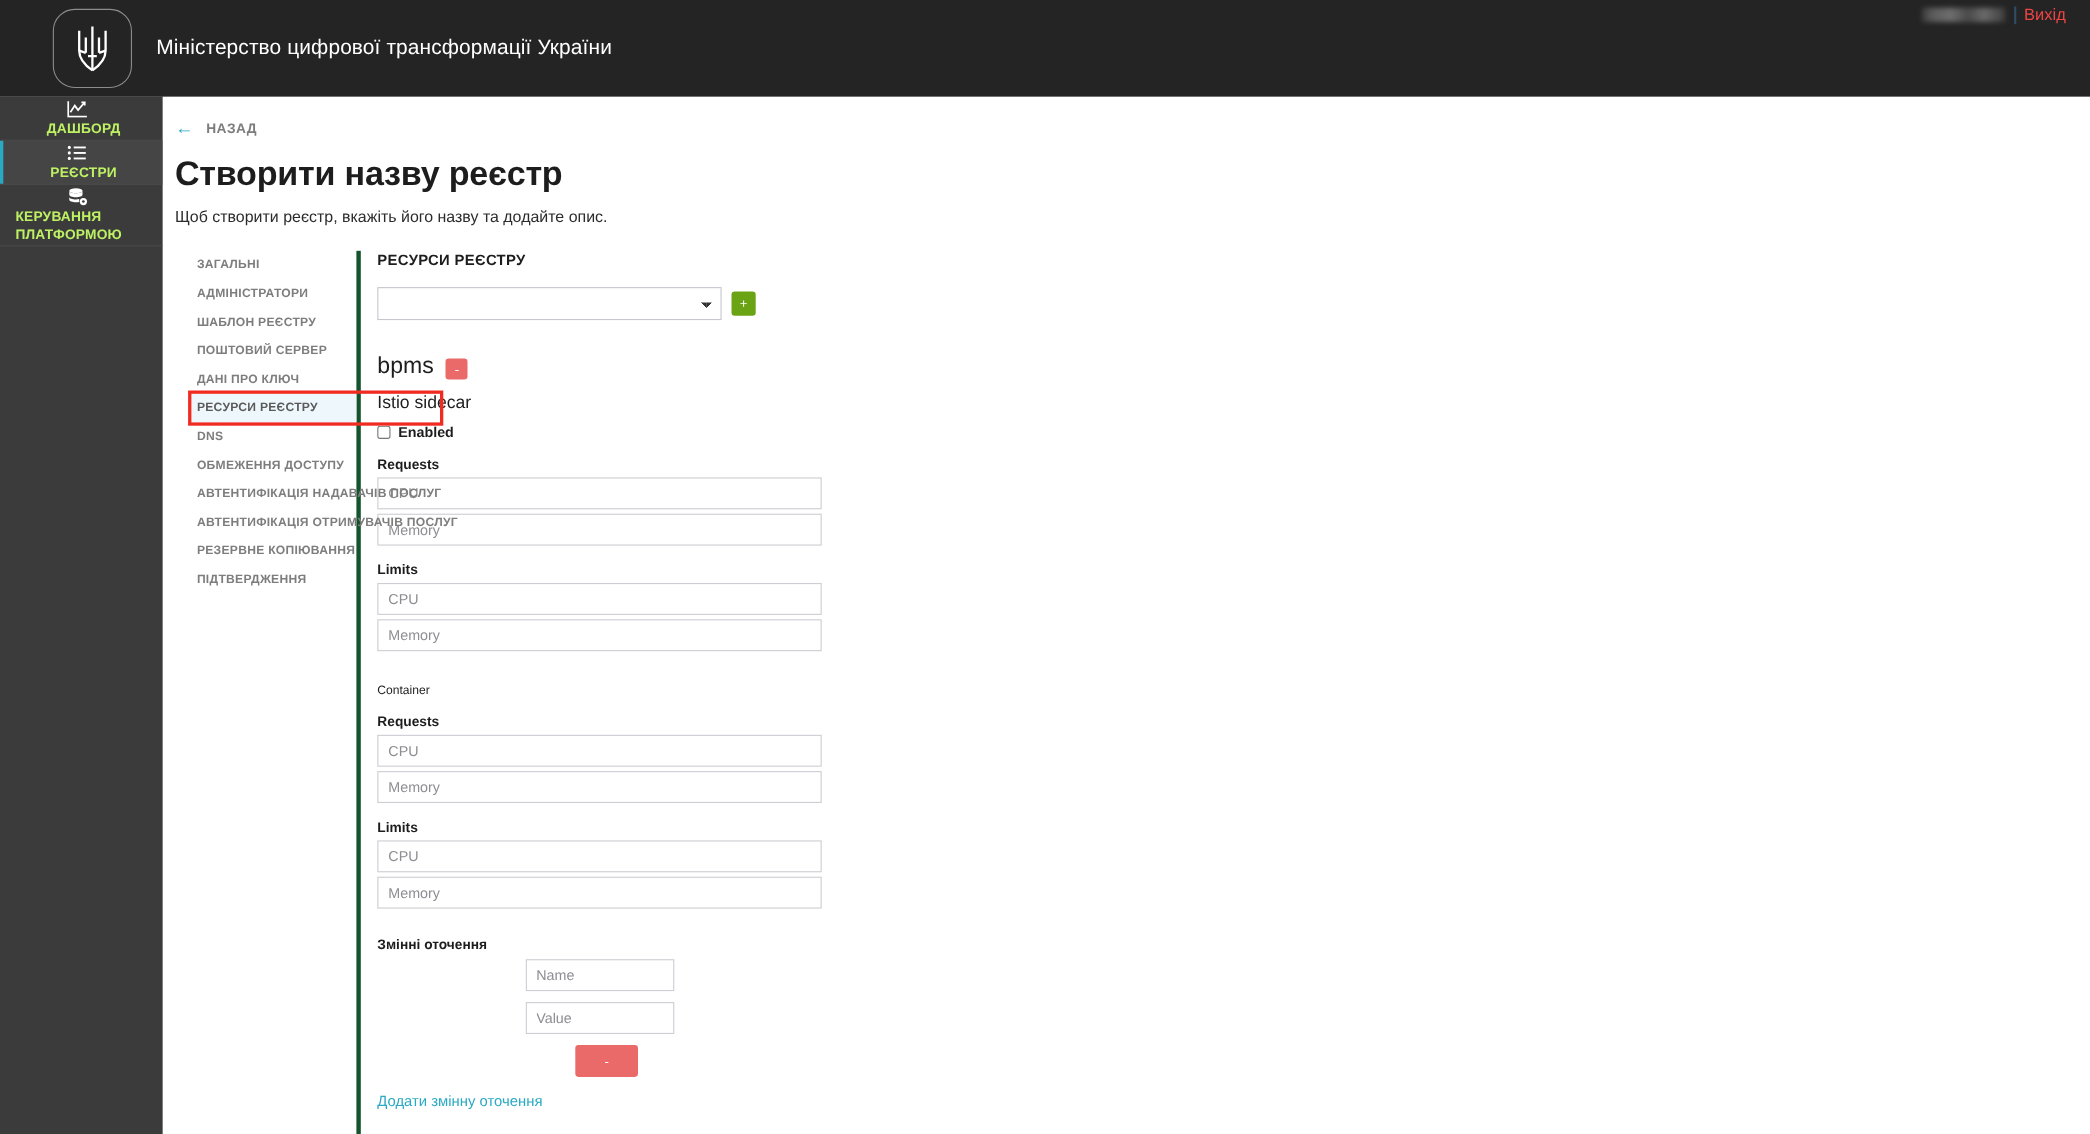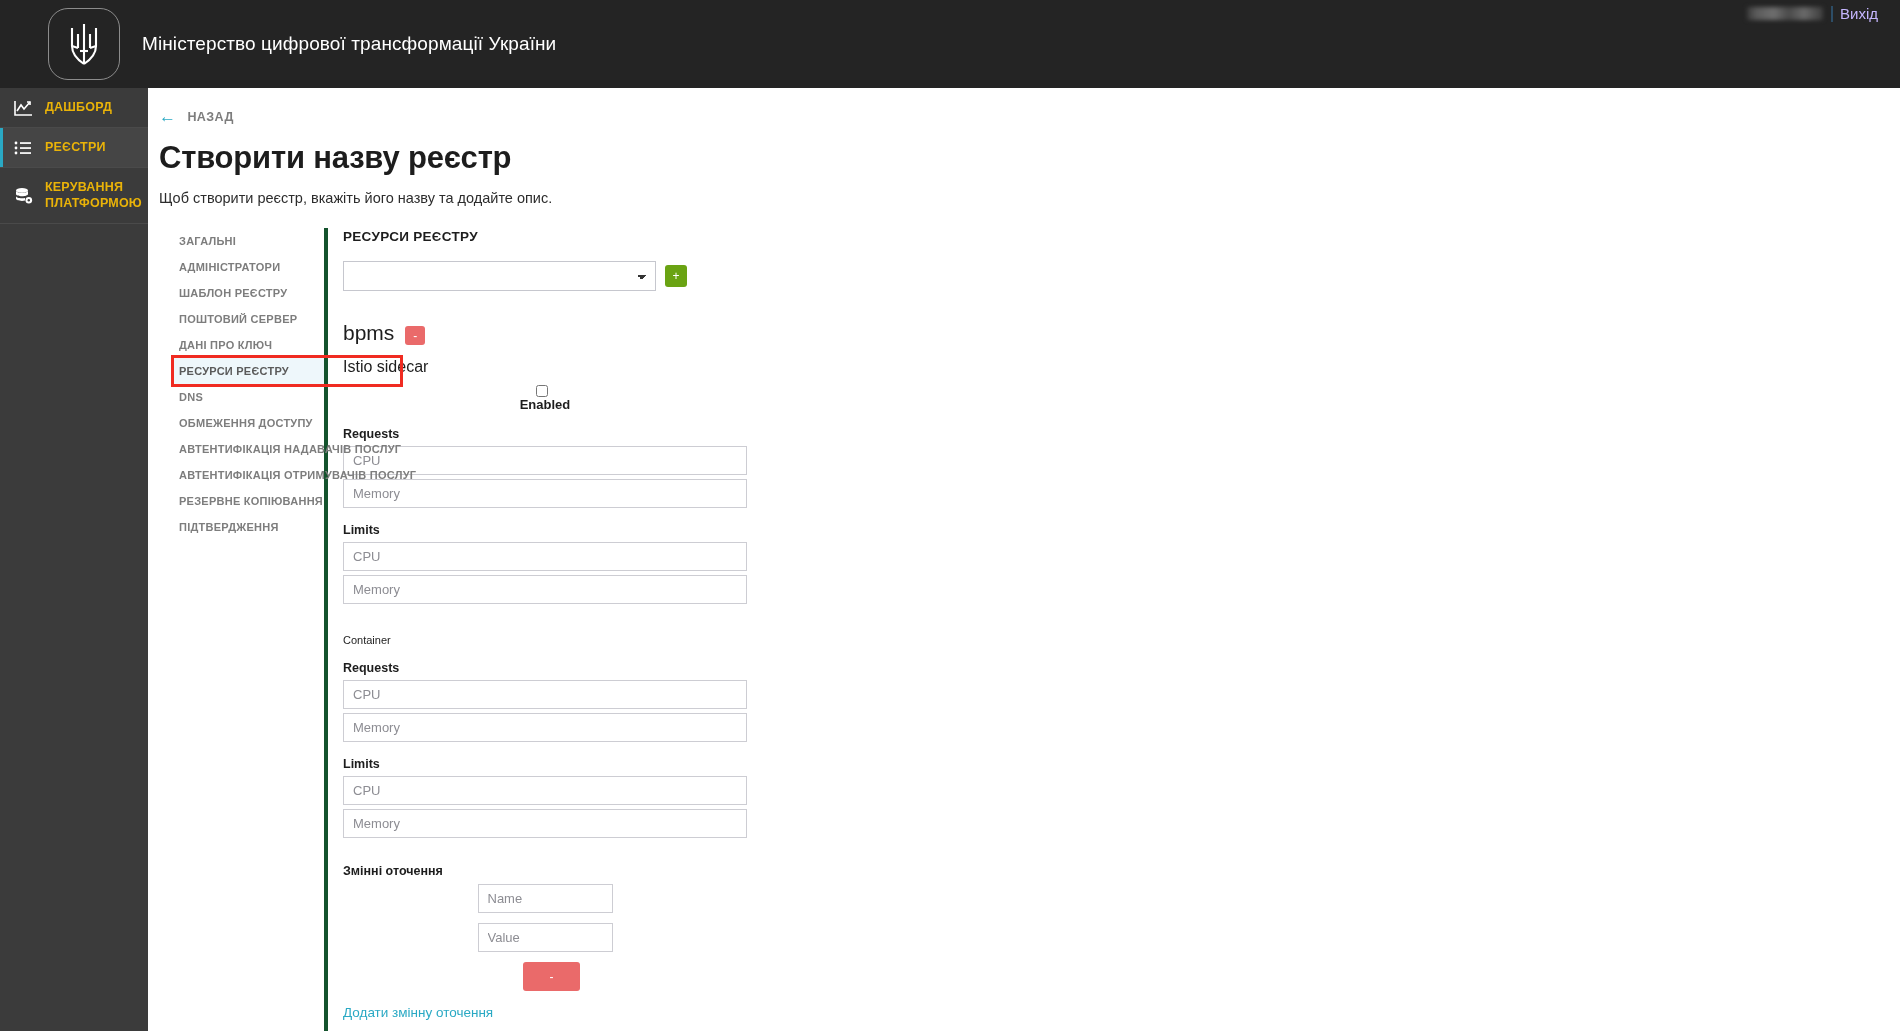--- a/index.html
+++ b/index.html
@@ -42,40 +42,41 @@
   }
   .user-redacted {
     display: inline-block;
     width: 76px; height: 13px;
     background: linear-gradient(90deg,#3a3a3a 0%,#5a5a5a 12%,#6e6e6e 35%,#4a4a4a 55%,#6a6a6a 75%,#3d3d3d 100%);
     filter: blur(2.2px);
     margin-right: 8px;
     border-radius: 1px;
   }
   .sep-bar { width: 2px; height: 16px; background: #2d4d66; margin-right: 7px; }
-  .logout-link { color: #c4b5fd; text-decoration: none; font-size: 15px; }
+  .logout-link { color: #ef4444; text-decoration: none; font-size: 15px; }
 
   
   .sidebar {
     position: absolute; top: 88px; left: 0;
     width: 148px; height: 943px;
     background: #3b3b3b;
   }
   .side-item {
     position: relative;
     display: flex; align-items: center;
     padding: 0 10px 0 14px;
     min-height: 40px;
-    color: #eab308;
+    color: #bef264;
     font-size: 12.5px;
     font-weight: bold;
     letter-spacing: .2px;
     border-bottom: 1px solid #4a4a4a;
     cursor: pointer;
     text-transform: uppercase;
+    flex-direction: column;
   }
   .side-item.tall { min-height: 56px; }
   .side-item.active { background: #454545; }
   .side-item.active::before {
     content: ""; position: absolute; left: 0; top: 0; bottom: 0;
     width: 3px; background: #2aa9c4;
   }
   .side-ico { width: 22px; flex: 0 0 22px; margin-right: 9px; display: flex; align-items: center; }
   .side-label { line-height: 1.25; }
 
@@ -161,21 +162,21 @@
     display: flex; align-items: center; justify-content: center;
     font-family: inherit;
   }
   .btn-add { background: #6aa313; }
   .btn-del { background: #ea6a6a; width: 20px; height: 19px; border-radius: 3px; margin-top: 0; }
 
   .res-title-row { display: flex; align-items: flex-end; gap: 11px; margin-top: 30px; }
   .res-name { font-size: 21px; color: #1d1d1d; }
 
   .sub-head { font-size: 16px; color: #1d1d1d; margin-top: 13px; }
-  .chk-row { display: flex; align-items: center; margin-top: 9px; flex-direction: column; }
+  .chk-row { display: flex; align-items: center; margin-top: 9px; }
   .chk { width: 12px; height: 12px; margin: 0 7px 0 0; cursor: pointer; }
   .chk-label { font-size: 13px; font-weight: bold; color: #1d1d1d; }
 
   .field-label { font-size: 12.5px; font-weight: bold; color: #1d1d1d; margin: 15px 0 5px; }
   .inp {
     display: block;
     width: 404px; height: 29px;
     border: 1px solid #cdcdd3;
     background: #fff;
     font-size: 13px; color: #333;

